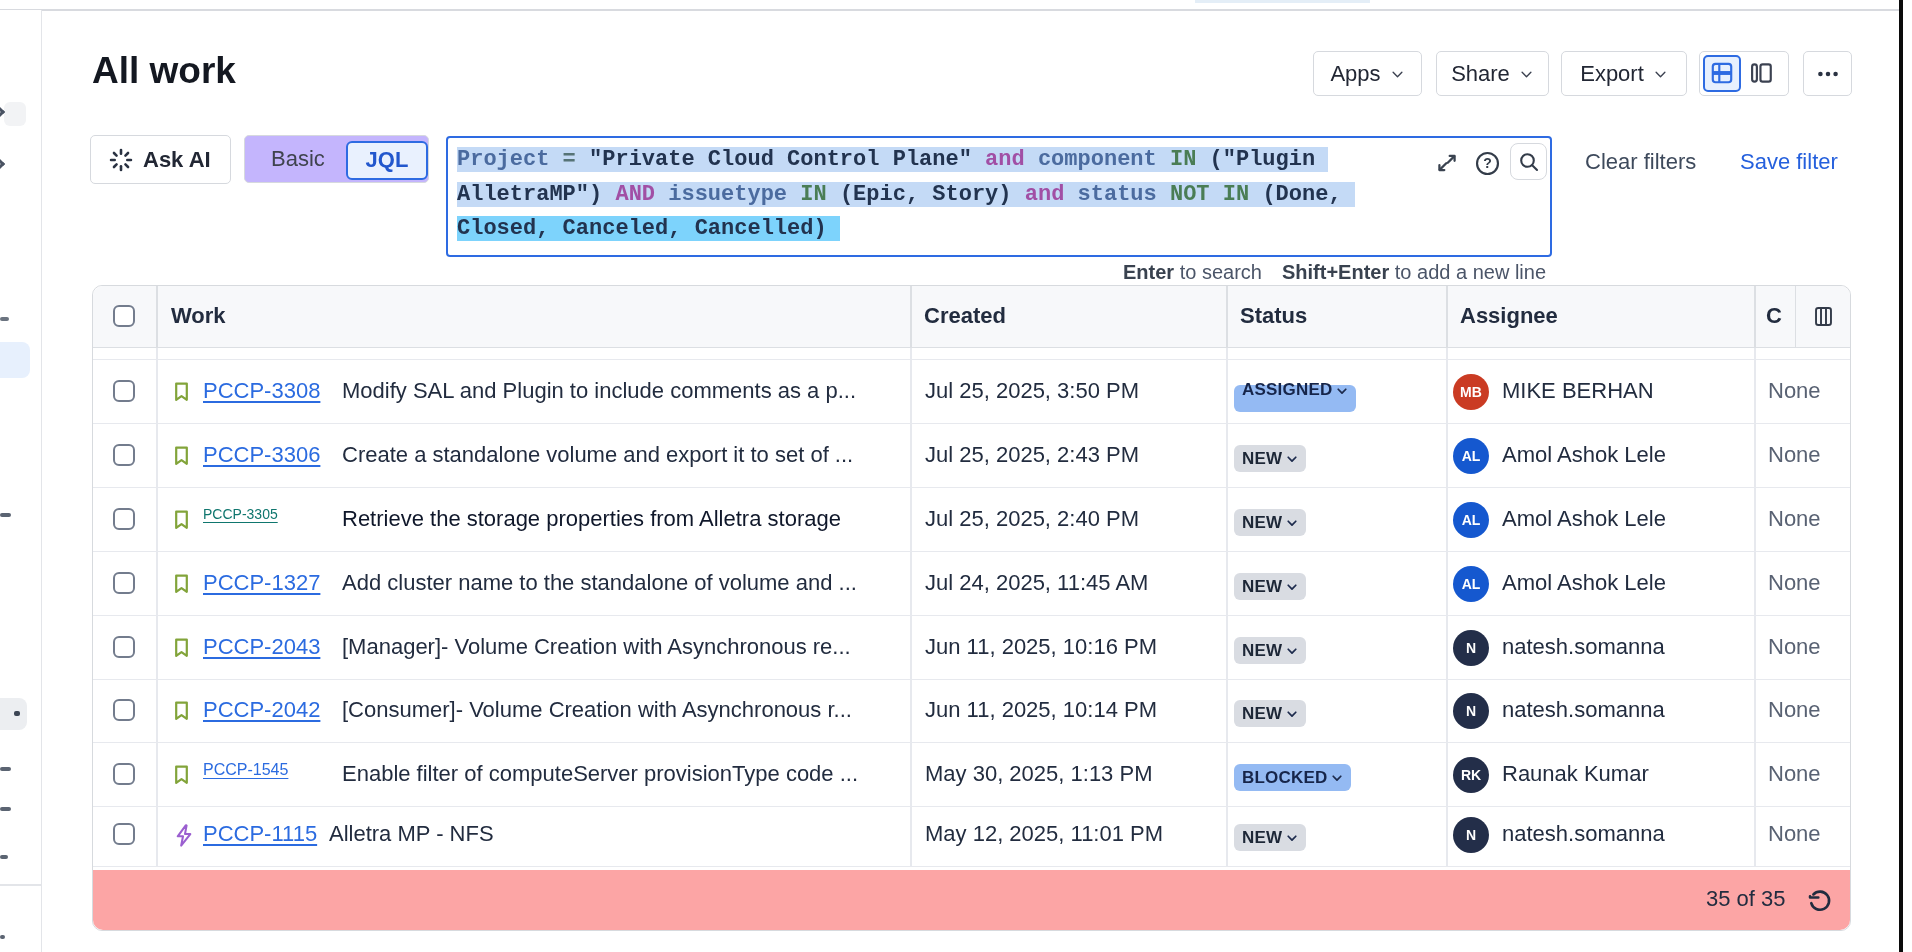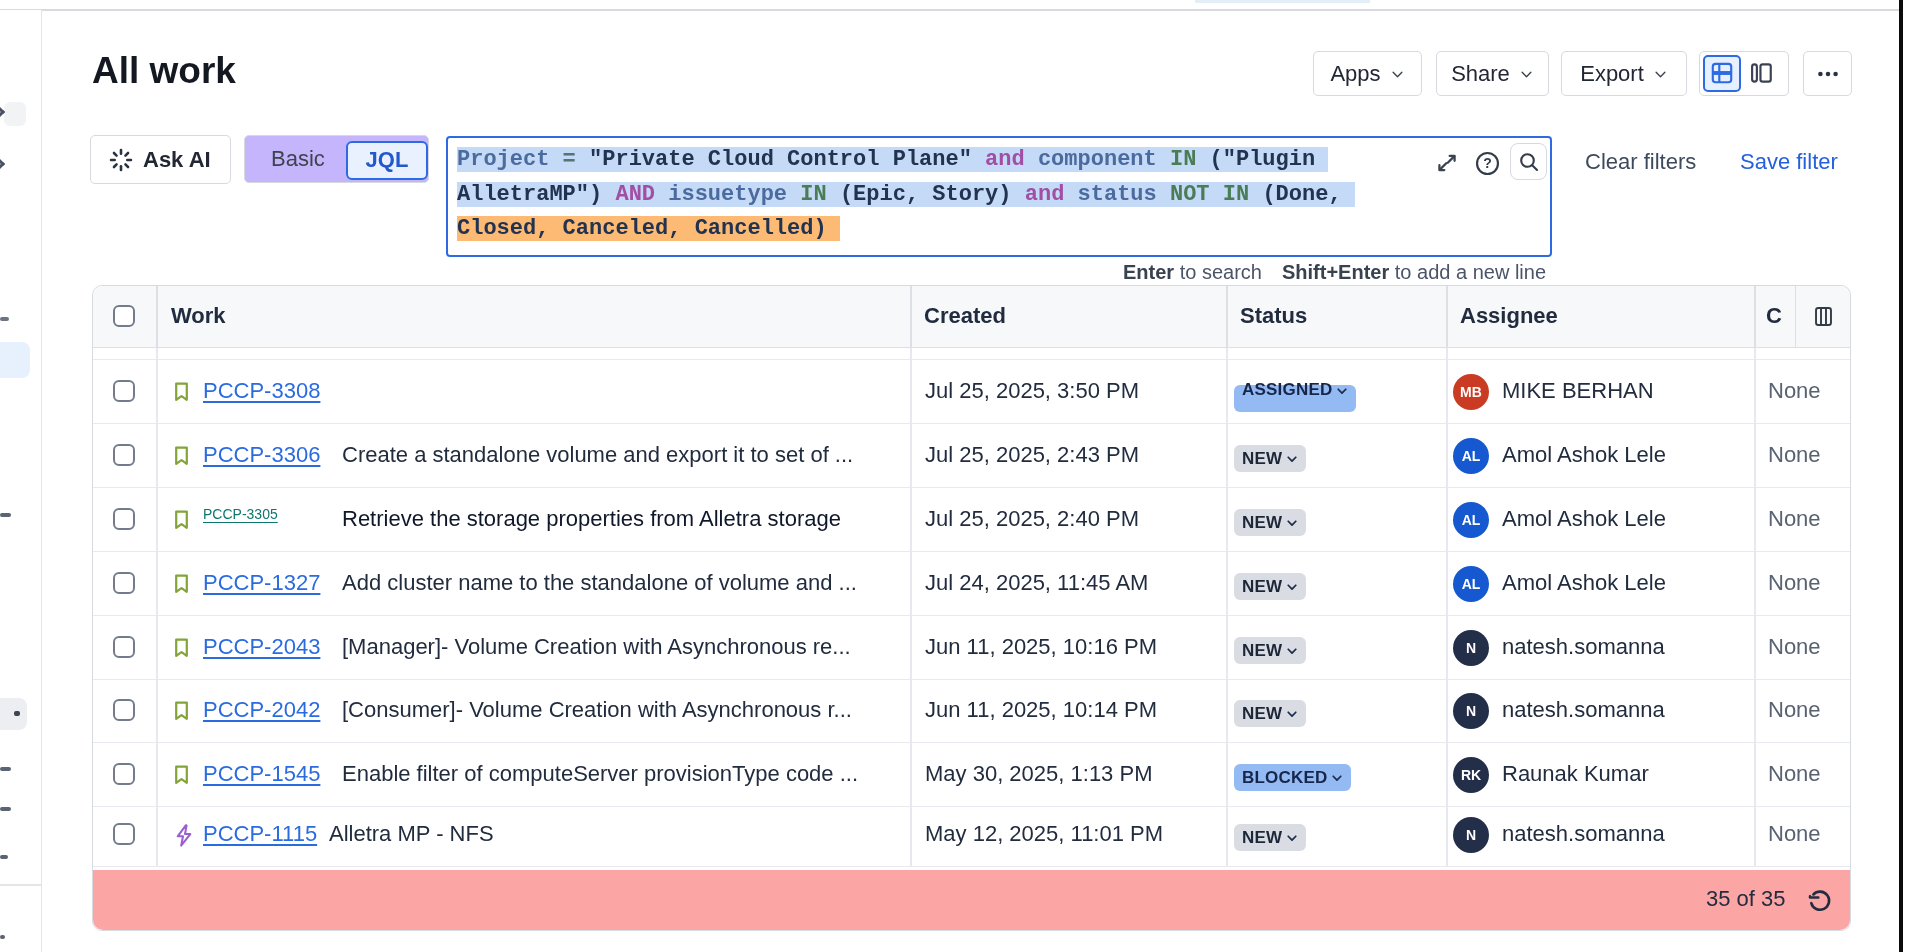--- a/index.html
+++ b/index.html
@@ -91,21 +91,21 @@
 
 <div style="position:absolute;left:244px;top:135px;width:185px;height:48px;background:#c4b5fd;border:1.5px solid #d6d9de;border-radius:5px">
   <div style="position:absolute;left:26px;top:10px;font-size:22px;color:#3f434e">Basic</div>
   <div style="position:absolute;left:101px;top:4.5px;width:82px;height:39px;background:#e9f1fe;border:2px solid #2e6be2;border-radius:6px;display:flex;align-items:center;justify-content:center;font-size:22px;font-weight:700;color:#2257cd">JQL</div>
 </div>
 
 <div style="position:absolute;left:446px;top:136px;width:1106px;height:121px;background:#fff;border:2.5px solid #2e6be2;border-radius:4px">
   <div style="position:absolute;left:9px;top:5px;font-family:'Liberation Mono',monospace;font-size:22px;line-height:34.5px;font-weight:700">
       <div style="white-space:pre"><span style="background:#c4daf6"><span style="color:#4b6b9f">Project</span><span style="color:#567376"> = </span><span style="color:#22334f">"Private Cloud Control Plane"</span><span style="color:#22334f"> </span><span style="color:#a14fa5">and</span><span style="color:#22334f"> </span><span style="color:#4b6b9f">component</span><span style="color:#22334f"> </span><span style="color:#4a7d55">IN</span><span style="color:#22334f"> ("Plugin </span></span></div>
       <div style="white-space:pre"><span style="background:#c4daf6"><span style="color:#22334f">AlletraMP") </span><span style="color:#a14fa5">AND</span><span style="color:#22334f"> </span><span style="color:#4b6b9f">issuetype</span><span style="color:#22334f"> </span><span style="color:#4a7d55">IN</span><span style="color:#22334f"> (Epic, Story) </span><span style="color:#a14fa5">and</span><span style="color:#22334f"> </span><span style="color:#4b6b9f">status</span><span style="color:#22334f"> </span><span style="color:#4a7d55">NOT IN</span><span style="color:#22334f"> (Done, </span></span></div>
-      <div style="white-space:pre"><span style="background:#fdba74"><span style="color:#22334f">Closed, Canceled, Cancelled) </span></span></div>
+      <div style="white-space:pre"><span style="background:#7dd3fc"><span style="color:#22334f">Closed, Canceled, Cancelled) </span></span></div>
     </div>
   <div style="position:absolute;left:986px;top:12px"><svg width="26" height="26" viewBox="0 0 24 24">
         <g fill="none" stroke="#3a4350" stroke-width="2.1" stroke-linecap="round" stroke-linejoin="round">
           <path d="M14.5 5.5H19v4.5"></path>
           <path d="M18.6 5.9l-5.9 5.9"></path>
           <path d="M9.5 18.5H5v-4.5"></path>
           <path d="M5.4 18.1l5.9-5.9"></path>
         </g>
       </svg></div>
   <div style="position:absolute;left:1026px;top:12px"><svg width="27" height="27" viewBox="0 0 24 24">
@@ -163,20 +163,21 @@
       <div style="position:absolute;left:63px;top:0;bottom:0;width:1.5px;background:#e7e9ee"></div>
       <div style="position:absolute;left:817px;top:0;bottom:0;width:1.5px;background:#e7e9ee"></div>
       <div style="position:absolute;left:1133px;top:0;bottom:0;width:1.5px;background:#e7e9ee"></div>
       <div style="position:absolute;left:1353px;top:0;bottom:0;width:1.5px;background:#e7e9ee"></div>
       <div style="position:absolute;left:1661px;top:0;bottom:0;width:1.5px;background:#e7e9ee"></div>
       <div style="position:absolute;left:20px;top:20px;width:22px;height:22px;border:2px solid #737c8d;border-radius:6px;background:#fff"></div>
       <div style="position:absolute;left:80px;top:20px"><svg width="17" height="24" viewBox="0 0 17 24">
           <path d="M3.2 3.6h10.6v16.2l-5.3-3.7-5.3 3.7z" fill="none" stroke="#82a43a" stroke-width="2.2" stroke-linejoin="round"></path>
         </svg></div>
       <a style="position:absolute;left:110px;top:18px;font-size:22px;color:#2b6be0;text-decoration:underline;text-underline-offset:3px">PCCP-3308</a>
+      <div style="position:absolute;left:249px;top:18px;width:521px;overflow:hidden;white-space:nowrap;font-size:22px;color:#222c3f">Modify SAL and Plugin to include comments as a p...</div>
       <div style="position:absolute;left:832px;top:18px;font-size:22px;color:#222c3f;white-space:nowrap">Jul 25, 2025, 3:50 PM</div>
       <div style="position:absolute;left:1141px;top:21px"><span style="display:inline-flex;align-items:center;background:#94baf3;color:#16254a;font-weight:700;font-size:17px;letter-spacing:.2px;border-radius:6px;padding:0 7px 17px 8px;height:27px">ASSIGNED<svg width="14" height="14" viewBox="0 0 24 24" style="margin-left:3px;margin-top:1px">
             <path d="M5.5 9 12 15.5 18.5 9" fill="none" stroke="#1d2b4d" stroke-width="3" stroke-linecap="round" stroke-linejoin="round"></path>
           </svg></span></div>
       <div style="position:absolute;left:1360px;top:14px;width:36px;height:36px;border-radius:50%;background:#ca3b23;color:#fff;font-weight:700;font-size:14px;display:flex;align-items:center;justify-content:center">MB</div>
       <div style="position:absolute;left:1409px;top:18px;font-size:22px;color:#222c3f;white-space:nowrap">MIKE BERHAN</div>
       <div style="position:absolute;left:1675px;top:18px;font-size:22px;color:#596273">None</div>
     </div>
     <div style="position:absolute;left:0;right:0;top:138px;height:64px;border-bottom:1.5px solid #e7e9ee">
       <div style="position:absolute;left:63px;top:0;bottom:0;width:1.5px;background:#e7e9ee"></div>
@@ -281,21 +282,21 @@
     <div style="position:absolute;left:0;right:0;top:457px;height:64px;border-bottom:1.5px solid #e7e9ee">
       <div style="position:absolute;left:63px;top:0;bottom:0;width:1.5px;background:#e7e9ee"></div>
       <div style="position:absolute;left:817px;top:0;bottom:0;width:1.5px;background:#e7e9ee"></div>
       <div style="position:absolute;left:1133px;top:0;bottom:0;width:1.5px;background:#e7e9ee"></div>
       <div style="position:absolute;left:1353px;top:0;bottom:0;width:1.5px;background:#e7e9ee"></div>
       <div style="position:absolute;left:1661px;top:0;bottom:0;width:1.5px;background:#e7e9ee"></div>
       <div style="position:absolute;left:20px;top:20px;width:22px;height:22px;border:2px solid #737c8d;border-radius:6px;background:#fff"></div>
       <div style="position:absolute;left:80px;top:20px"><svg width="17" height="24" viewBox="0 0 17 24">
           <path d="M3.2 3.6h10.6v16.2l-5.3-3.7-5.3 3.7z" fill="none" stroke="#82a43a" stroke-width="2.2" stroke-linejoin="round"></path>
         </svg></div>
-      <a style="position:absolute;left:110px;top:18px;font-size:22px;color:#2b6be0;text-decoration:underline;text-underline-offset:3px">PCCP-1545</a>
+      <a style="position:absolute;left:110px;top:18px;font-size:16px;color:#2b6be0;text-decoration:underline;text-underline-offset:3px">PCCP-1545</a>
       <div style="position:absolute;left:249px;top:18px;width:521px;overflow:hidden;white-space:nowrap;font-size:22px;color:#222c3f">Enable filter of computeServer provisionType code ...</div>
       <div style="position:absolute;left:832px;top:18px;font-size:22px;color:#222c3f;white-space:nowrap">May 30, 2025, 1:13 PM</div>
       <div style="position:absolute;left:1141px;top:21px"><span style="display:inline-flex;align-items:center;background:#94baf3;color:#16254a;font-weight:700;font-size:17px;letter-spacing:.2px;border-radius:6px;padding:0 7px 0 8px;height:27px">BLOCKED<svg width="14" height="14" viewBox="0 0 24 24" style="margin-left:3px;margin-top:1px">
             <path d="M5.5 9 12 15.5 18.5 9" fill="none" stroke="#1d2b4d" stroke-width="3" stroke-linecap="round" stroke-linejoin="round"></path>
           </svg></span></div>
       <div style="position:absolute;left:1360px;top:14px;width:36px;height:36px;border-radius:50%;background:#232e49;color:#fff;font-weight:700;font-size:14px;display:flex;align-items:center;justify-content:center">RK</div>
       <div style="position:absolute;left:1409px;top:18px;font-size:22px;color:#222c3f;white-space:nowrap">Raunak Kumar</div>
       <div style="position:absolute;left:1675px;top:18px;font-size:22px;color:#596273">None</div>
     </div>
     <div style="position:absolute;left:0;right:0;top:518px;height:63px;border-bottom:1.5px solid #e7e9ee">

